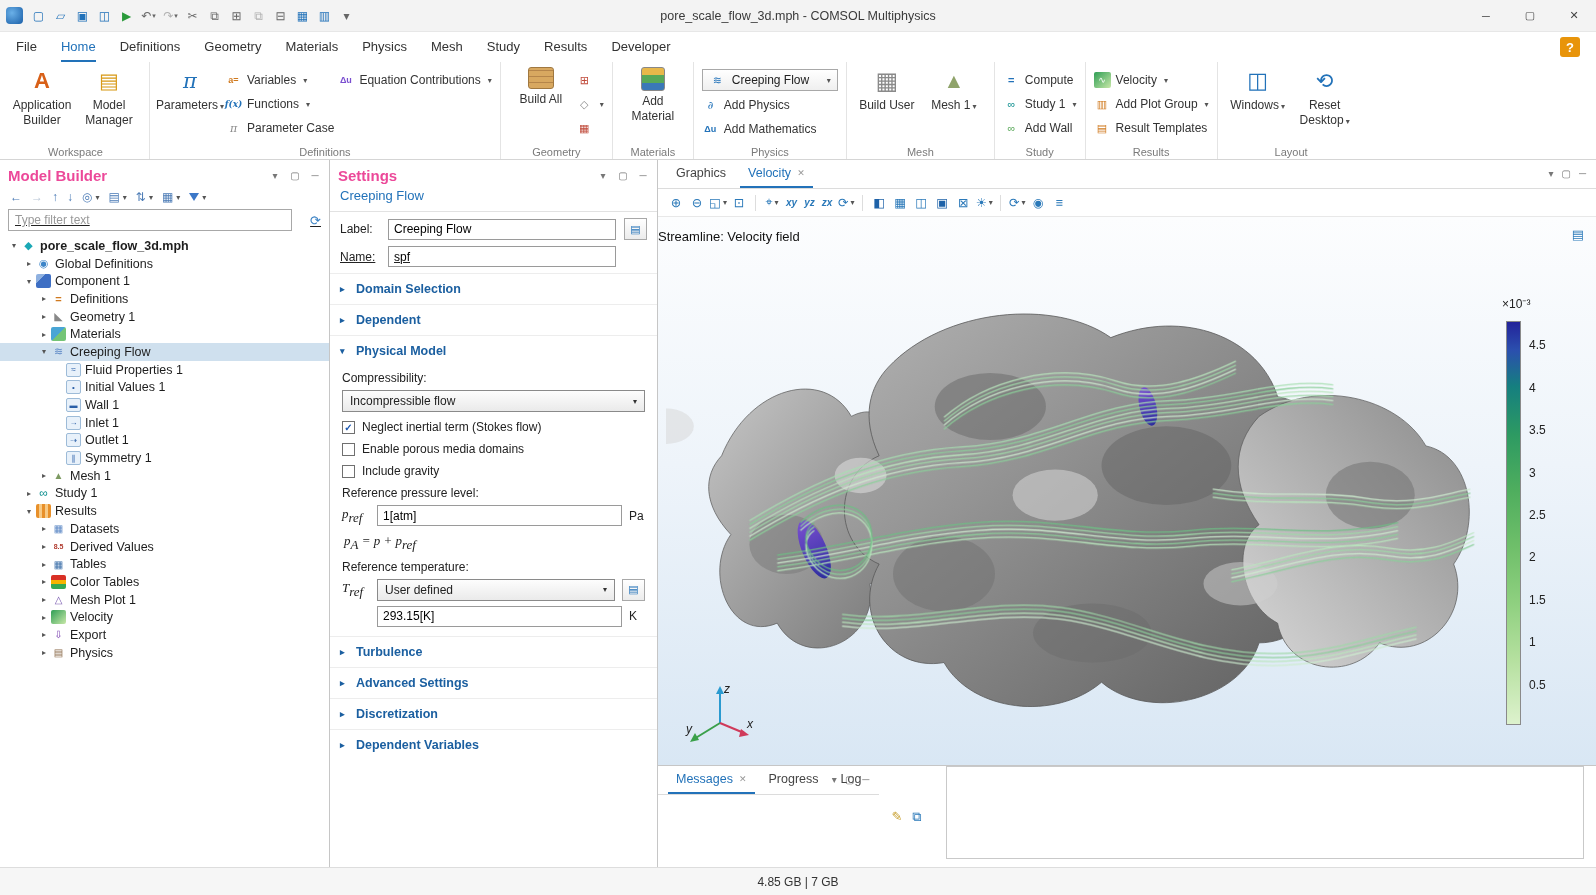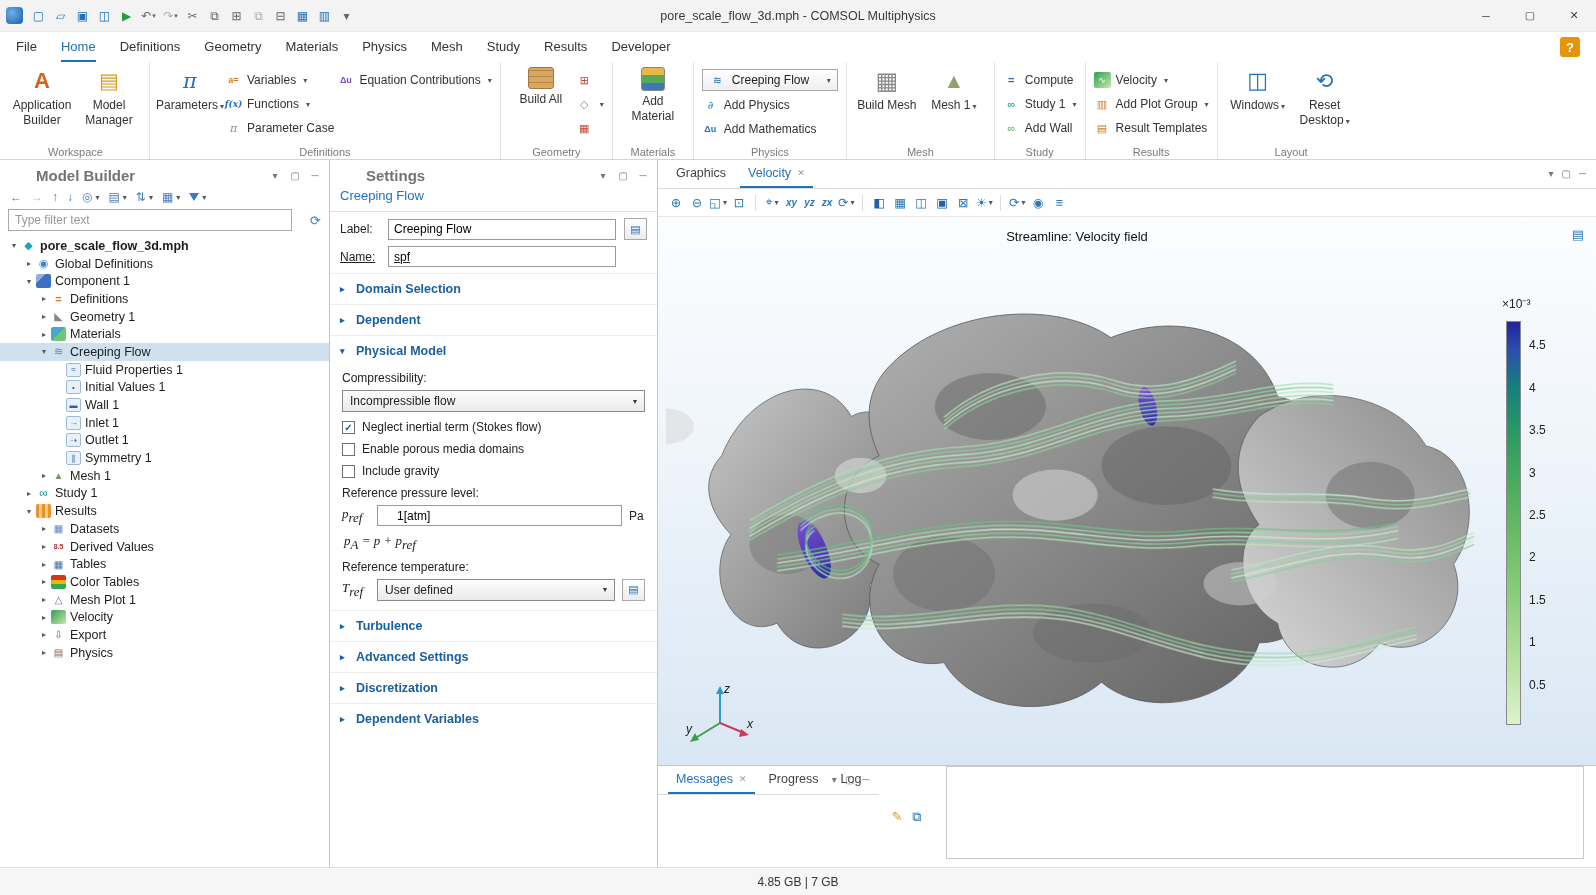--- a/index.html
+++ b/index.html
@@ -49,28 +49,28 @@
   .bi-addcomp{background:linear-gradient(135deg,#c9ecf6 32%,#6fcbe4 32%);border:1px solid #35a3c8;width:24px;height:24px;}
   .bi-bricks{width:26px;height:22px;background:repeating-linear-gradient(0deg,#d8a860 0 5px,#b5854a 5px 6px);border:1px solid #a07840;}
   .bi-mat{width:24px;height:24px;background:linear-gradient(180deg,#e8b84a 0 34%,#58a858 34% 67%,#3a78b8 67% 100%);border:1px solid #888;}
   .bi-grid{color:#8a8a8a;font-size:24px;}
   .bi-win{color:#2272b9;font-size:22px;}
   .si-velres{background:linear-gradient(135deg,#2f9e55,#c8e8a8);color:#fff;font-size:9px;}
 
   
   .mbpanel{position:absolute;top:160px;left:0;width:330px;bottom:28px;border-right:1px solid #c6c6c6;background:#fff;display:flex;flex-direction:column;}
   .phead{display:flex;align-items:center;padding:7px 8px 3px;}
-  .ptitle{font-size:15px;font-weight:bold;color:#737373;flex:1;margin-left:28px;}
+  .ptitle{font-size:15px;font-weight:bold;color:#ec4899;flex:1;}
   .ptools{display:flex;gap:8px;color:#777;font-size:10px;}
   .pt{min-width:12px;text-align:center;}
   .mbtools{display:flex;align-items:center;gap:9px;padding:3px 10px 4px;font-size:12px;color:#4a7ab5;}
   .mbtools .tgl{display:flex;align-items:center;gap:1px;}
   .mbtools .dim{color:#b9c6d6;}
   .funnel{width:0;height:0;border-left:5px solid transparent;border-right:5px solid transparent;border-top:8px solid #3c78c8;display:inline-block;}
-  .mbfilter{display:flex;align-items:center;margin:1px 8px 4px;gap:18px;}
+  .mbfilter{display:flex;align-items:center;margin:1px 8px 4px;gap:18px;text-decoration:underline;}
   .mbfilter input{flex:1;height:22px;border:1px solid #a8a8a8;padding:0 6px;font-size:12px;color:#333;}
   .mbfilter input::placeholder{color:#999;}
   .refbtn{color:#3b82c4;font-size:13px;}
   .tree{flex:1;overflow:hidden;padding-top:2px;}
   .trow{display:flex;align-items:center;height:17.7px;padding-left:calc(8px + var(--lv)*15px);font-size:12.5px;white-space:nowrap;}
   .trow.sel{background:#cfe0ee;}
   .texp{width:12px;font-size:8px;color:#555;flex:none;text-align:center;}
   .tico{width:15px;height:14px;flex:none;margin:0 4px 0 1px;display:flex;align-items:center;justify-content:center;font-size:10px;border-radius:2px;}
   .tlab{color:#1d1d1d;}
   .tlab.bold{font-weight:bold;}
@@ -107,40 +107,40 @@
   .pm{padding:0 12px 4px;}
   .pmlab{font-size:12px;margin:5px 0 5px;}
   .combo{height:22px;border:1px solid #8a8a8a;background:linear-gradient(#fdfdfd,#eaeaea);display:flex;align-items:center;justify-content:space-between;padding:0 7px;font-size:12px;}
   .combo .car{font-size:8px;color:#333;}
   .cbrow{display:flex;align-items:center;gap:7px;margin:8px 0;font-size:12px;}
   .cbx{width:13px;height:13px;border:1px solid #707070;background:#fff;display:flex;align-items:center;justify-content:center;font-size:10px;font-weight:bold;color:#1a56b0;flex:none;}
   .mathv{font-family:"Liberation Serif",serif;font-style:italic;font-size:13px;}
   sub{font-size:13px;}
   .unitrow{display:flex;align-items:center;gap:7px;margin:5px 0;}
   .unitrow .vlab{width:28px;flex:none;}
-  .unitrow input{flex:1;height:21px;border:1px solid #9a9a9a;padding:0 19px;font-size:12px;min-width:0;}
+  .unitrow input{flex:1;height:21px;border:1px solid #9a9a9a;padding:0 5px;font-size:12px;min-width:0;}
   .unit{width:16px;font-size:12px;flex:none;}
   .eqline{margin:7px 0 7px 2px;font-size:13px;}
   .tcombo{flex:1;}
 
   
   .rightcol{position:absolute;top:160px;left:658px;right:0;bottom:28px;display:flex;flex-direction:column;background:#fff;}
   .gpanel{flex:1;display:flex;flex-direction:column;min-height:0;}
   .tabsrow{height:29px;display:flex;align-items:stretch;padding:0 10px;border-bottom:1px solid #dcdcdc;gap:6px;position:relative;background:#fff;}
   .gtab{display:flex;align-items:center;gap:6px;padding:0 8px;font-size:12.5px;color:#444;border-bottom:2px solid transparent;}
   .gtab.active{color:#2272b9;border-bottom-color:#2272b9;}
   .tclose{font-size:9px;color:#999;}
   .tabtools{position:absolute;right:10px;top:8px;display:flex;gap:8px;color:#777;font-size:10px;}
   .gtools{height:28px;display:flex;align-items:center;gap:1px;padding:0 8px;border-bottom:1px solid #e8e8e8;background:#fff;}
   .gt{min-width:20px;height:20px;display:flex;align-items:center;justify-content:center;font-size:12.5px;color:#2b79b9;padding:0 1px;}
   .gt.filled{color:#1e62a8;}
   .gsep{width:1px;height:16px;background:#ddd;margin:0 5px;}
   .vbtn{font-size:10px;color:#2b79b9;font-style:italic;padding:1px 3px;font-weight:bold;}
   .canvas{flex:1;position:relative;background:linear-gradient(180deg,#fcfdfe 0%,#eef4fa 45%,#d9e7f4 100%);min-height:0;overflow:hidden;}
-  .plot-title{position:absolute;top:12px;left:0;right:100px;text-align:center;font-size:13px;color:#111;}
+  .plot-title{position:absolute;top:12px;left:0;right:100px;text-align:left;font-size:13px;color:#111;}
   .scenewrap{position:absolute;left:8px;right:96px;top:32px;bottom:4px;}
   .scenewrap svg{width:100%;height:100%;}
   .cbwrap{position:absolute;right:32px;top:104px;bottom:40px;width:58px;}
   .cbexp{position:absolute;top:-26px;left:-4px;font-size:12px;color:#222;}
   .cbbar{position:absolute;left:0;top:0;bottom:0;width:15px;border:1px solid #8a8a8a;
     background:linear-gradient(180deg,#23239a 0%,#2b4fae 7%,#157f7f 16%,#2d9a62 28%,#4fae5e 42%,#6fbf6a 56%,#8fd080 70%,#b5e09f 84%,#ddf2cd 100%);}
   .cbt{position:absolute;left:23px;transform:translateY(-50%);font-size:12px;color:#222;}
   .triad{position:absolute;left:26px;bottom:12px;width:72px;height:72px;}
   .triad svg{width:100%;height:100%;}
   .plot-tool{position:absolute;right:12px;top:10px;color:#2b79b9;font-size:13px;}
@@ -293,21 +293,21 @@
           <span class="si c-blue sm-txt">Δu</span>
           <span>Add Mathematics</span>
         </div>
       </div>
       <div class="rg-label">Physics</div>
     </div>
 
     <div class="rg">
       <div class="rbig">
         <span class="bi bi-grid">▦</span>
-        <span class="rlabel">Build Mesh</span>
+        <span class="rlabel">Build User</span>
       </div>
       <div class="rbig">
         <span class="bi c-olive">▲</span>
         <span class="rlabel"><span>Mesh 1</span><span class="car">▾</span></span>
       </div>
       <div class="rg-label">Mesh</div>
     </div>
 
     <div class="rg">
       <div class="rcol">
@@ -586,20 +586,24 @@
         <span>p</span><sub>A</sub><span> = p + p</span><sub>ref</sub>
       </div>
       <div class="pmlab">Reference temperature:</div>
       <div class="unitrow">
         <span class="vlab mathv"><span>T</span><sub>ref</sub></span>
         <div class="combo tcombo">
           <span>User defined</span>
           <span class="car">▾</span>
         </div>
         <span class="editbtn">▤</span>
+      </div>
+      <div class="unitrow" style="padding-left:35px;">
+        <input type="text" value="293.15[K]" style="">
+        <span class="unit">K</span>
       </div>
     </div>
 
     <div class="sect">
         <span class="chev">▸</span>
         <span>Turbulence</span>
       </div>
     <div class="sect">
         <span class="chev">▸</span>
         <span>Advanced Settings</span>

